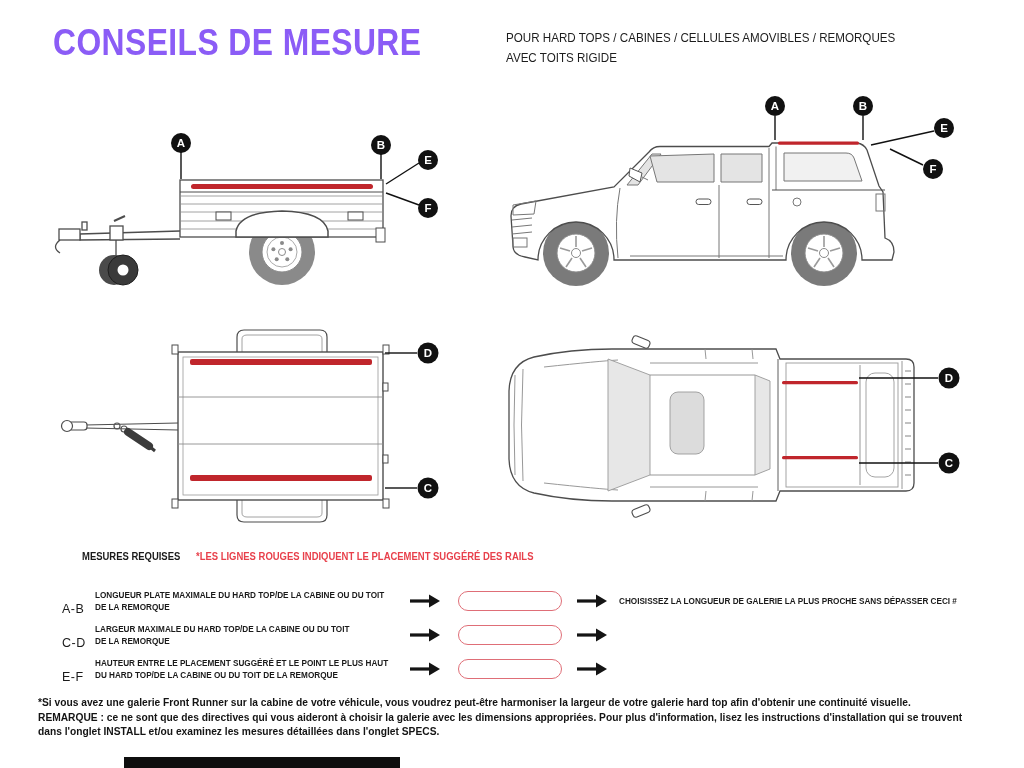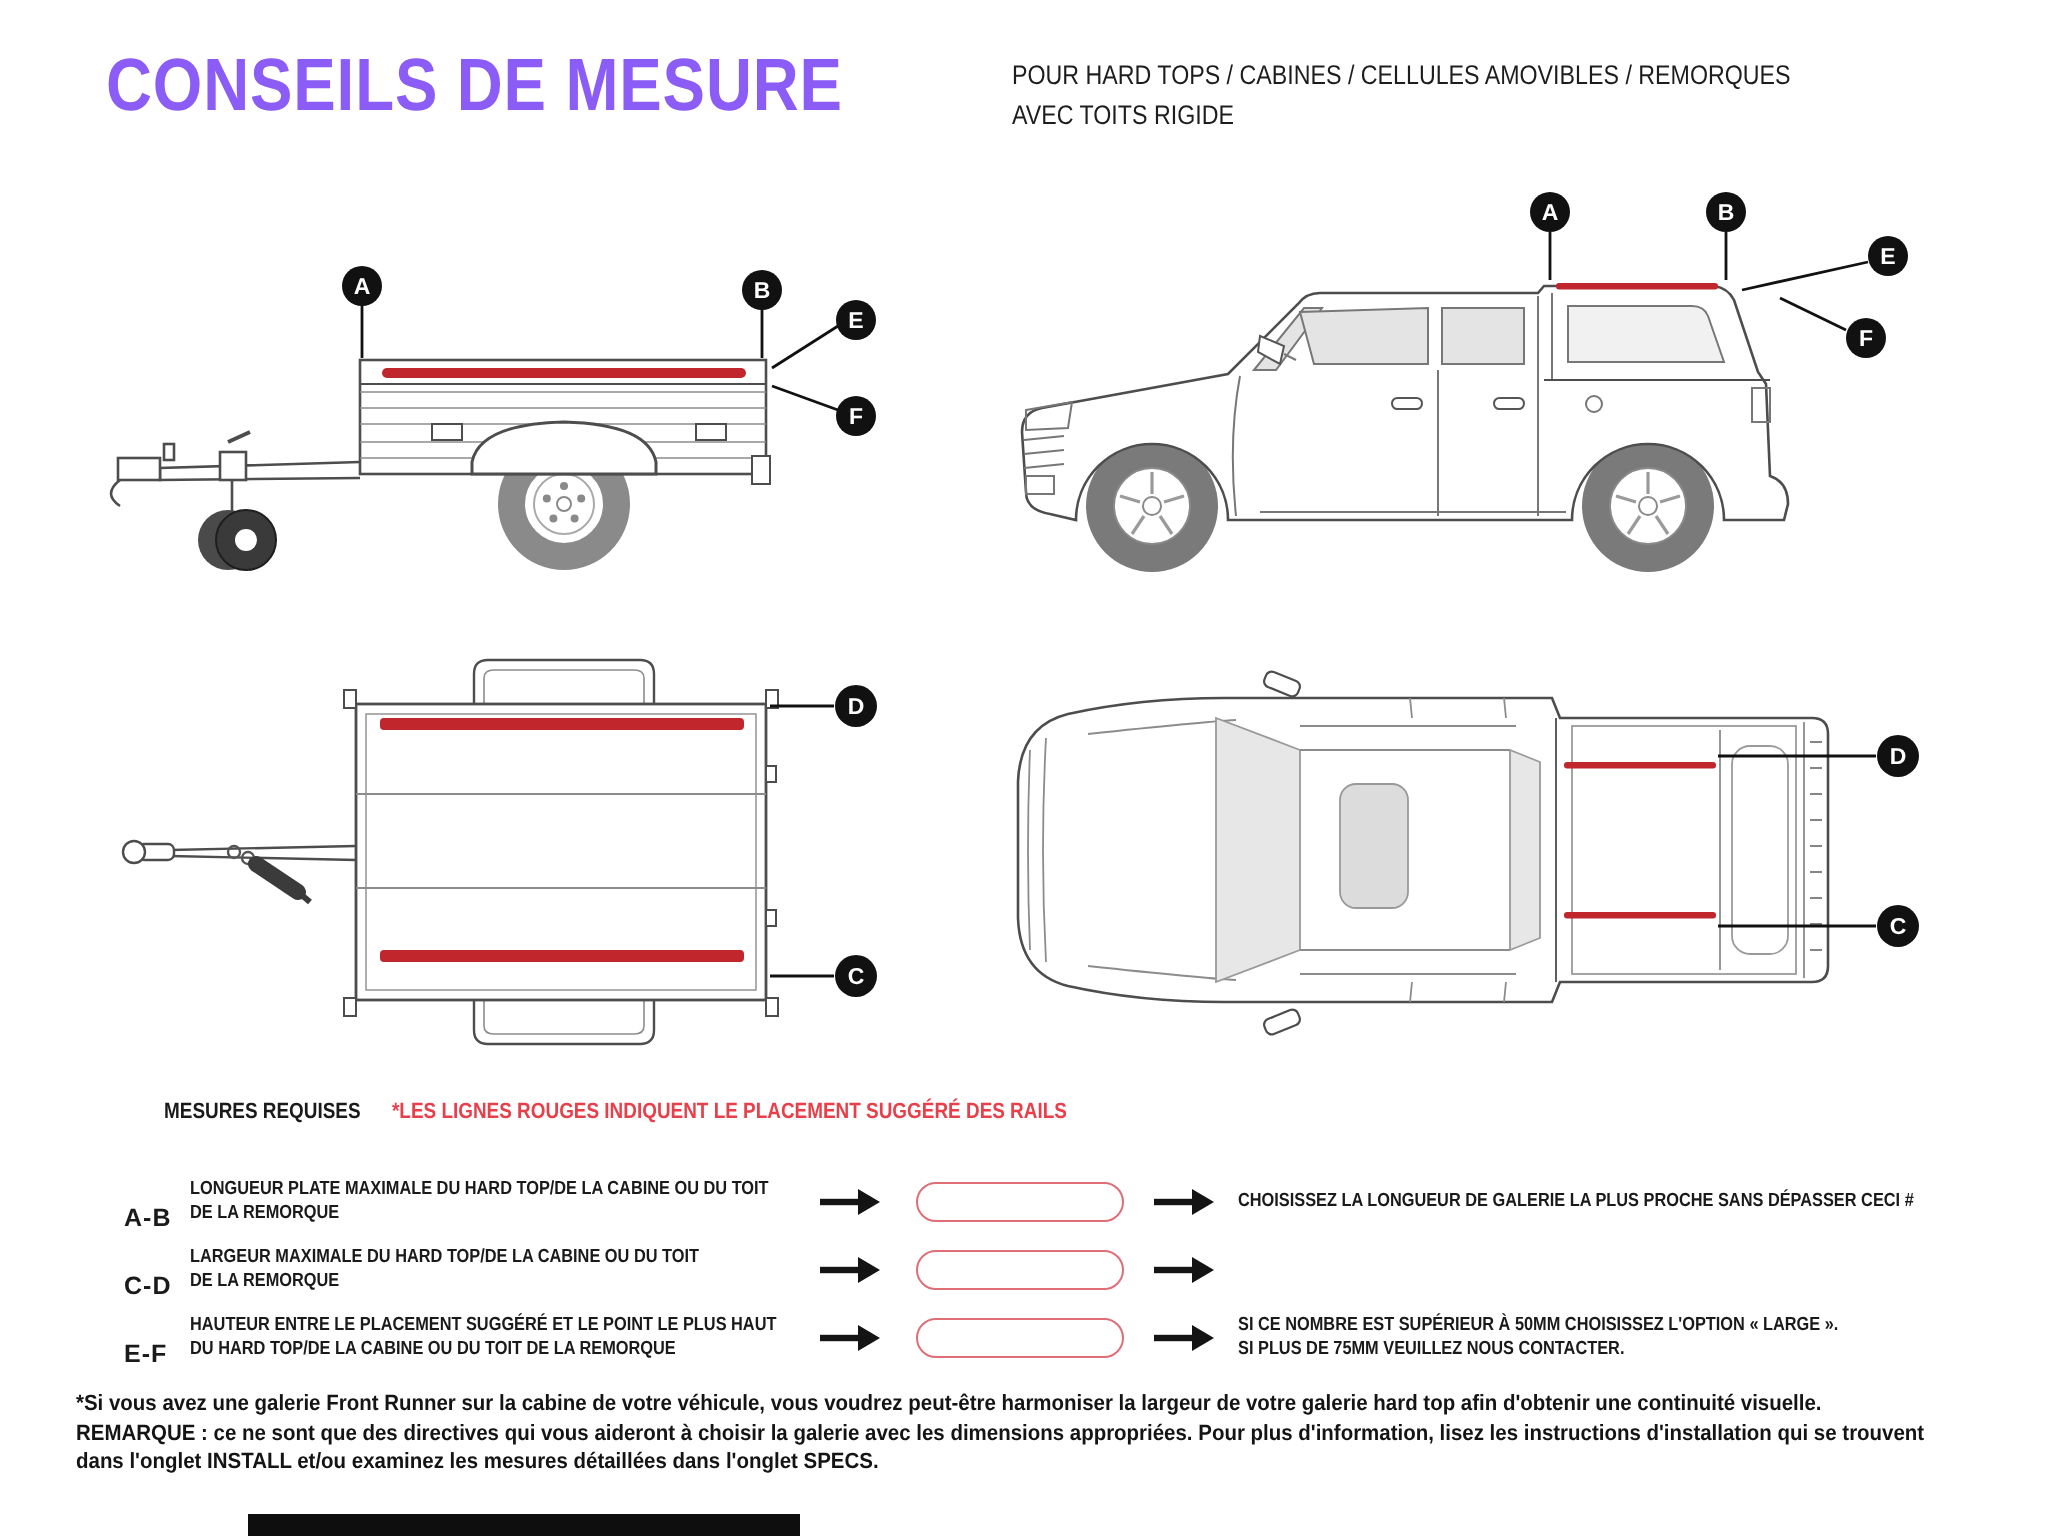--- a/index.html
+++ b/index.html
@@ -17,21 +17,21 @@
   #trailer-side{left:30px;top:100px;}
   #truck-side{left:500px;top:95px;}
   #trailer-top{left:55px;top:325px;}
   #truck-top{left:500px;top:335px;}
 
   #measures-heading{position:absolute;left:62px;top:550px;font-size:11px;font-weight:bold;padding-left:20px;}
   #measures-heading .note{color:#e8404b;}
 
   #measure-rows{position:absolute;left:62px;top:584px;width:950px;}
   .mrow{display:grid;grid-template-columns:33px 315px 48px 106px 55px 1fr;align-items:center;height:34px;}
-  .mkey{font-size:12.5px;font-weight:bold;letter-spacing:.5px;margin-top:16px;}
+  .mkey{font-size:12.5px;font-weight:normal;letter-spacing:.5px;margin-top:16px;}
   .mdesc{font-size:9.5px;font-weight:bold;line-height:12px;}
   .minst{font-size:9.5px;font-weight:bold;line-height:12px;}
   .pill{width:102px;height:18px;border:1.6px solid #df6e77;border-radius:11px;background:#fff;}
   .arrow{display:block;}
   .arr1{margin-right:auto;}
   .arr2{margin:0 auto;}
 
   #footnote{position:absolute;left:38px;top:695px;font-size:11px;font-weight:bold;line-height:14.5px;color:#141414;}
   #bottom-bar{position:absolute;left:124px;top:757px;width:276px;height:11px;background:#0e0e0e;}
 
@@ -337,24 +337,20 @@
     </div>
     <svg class="arrow arr1" width="30" height="14" viewBox="0 0 30 14">
         <rect x="0" y="5.4" width="20" height="3.2" fill="#141414"></rect>
         <polygon points="19,0.5 30,7 19,13.5" fill="#141414"></polygon>
       </svg>
     <div class="pill"></div>
     <svg class="arrow arr2" width="30" height="14" viewBox="0 0 30 14">
         <rect x="0" y="5.4" width="20" height="3.2" fill="#141414"></rect>
         <polygon points="19,0.5 30,7 19,13.5" fill="#141414"></polygon>
       </svg>
-    <div class="minst">
-      <span class="cxb">SI CE NOMBRE EST SUPÉRIEUR À 50MM CHOISISSEZ L'OPTION « LARGE ».</span>
-        <span class="cxb">SI PLUS DE 75MM VEUILLEZ NOUS CONTACTER.</span>
-    </div>
   </div>
 </div>
 
 <div id="footnote">
   <span class="cxb" style="transform:scaleX(.93);">*Si vous avez une galerie Front Runner sur la cabine de votre véhicule, vous voudrez peut-être harmoniser la largeur de votre galerie hard top afin d'obtenir une continuité visuelle.</span>
   <span class="cxb" style="transform:scaleX(.93);">REMARQUE : ce ne sont que des directives qui vous aideront à choisir la galerie avec les dimensions appropriées. Pour plus d'information, lisez les instructions d'installation qui se trouvent</span>
   <span class="cxb" style="transform:scaleX(.93);">dans l'onglet INSTALL et/ou examinez les mesures détaillées dans l'onglet SPECS.</span>
 </div>
 
 <div id="bottom-bar"></div>

